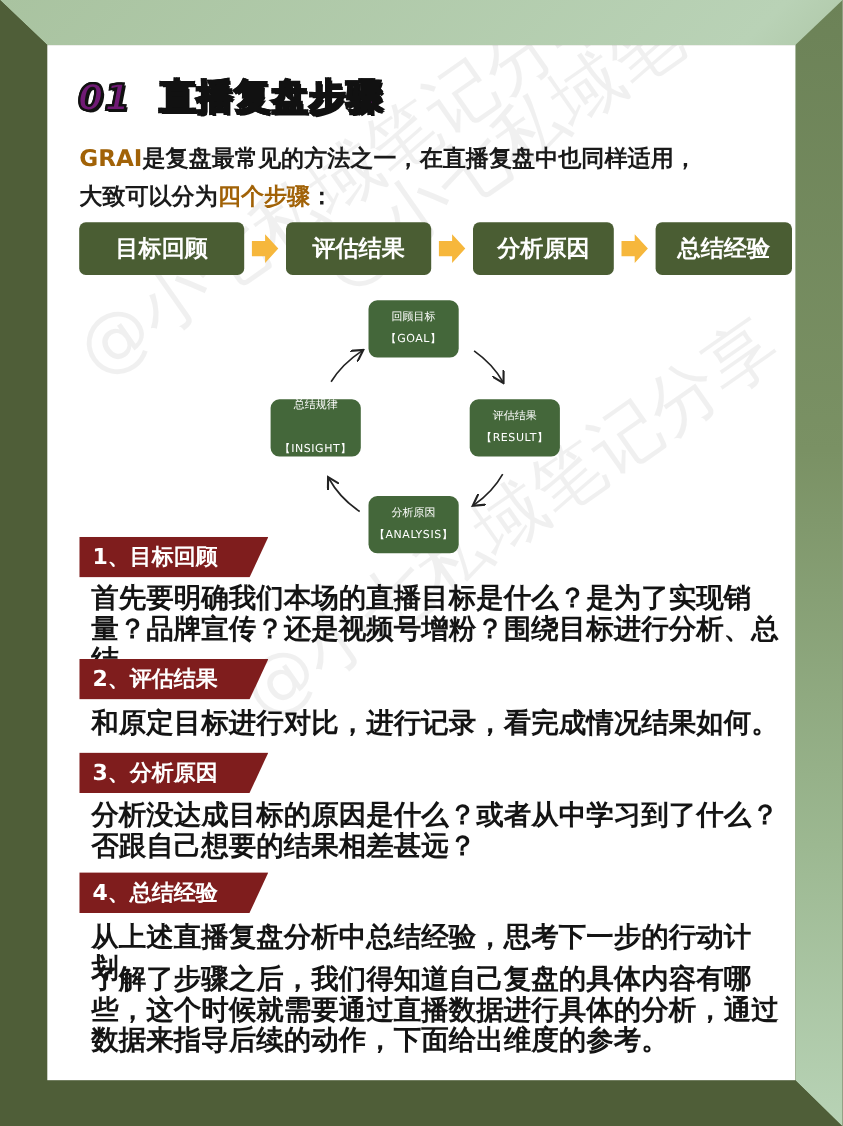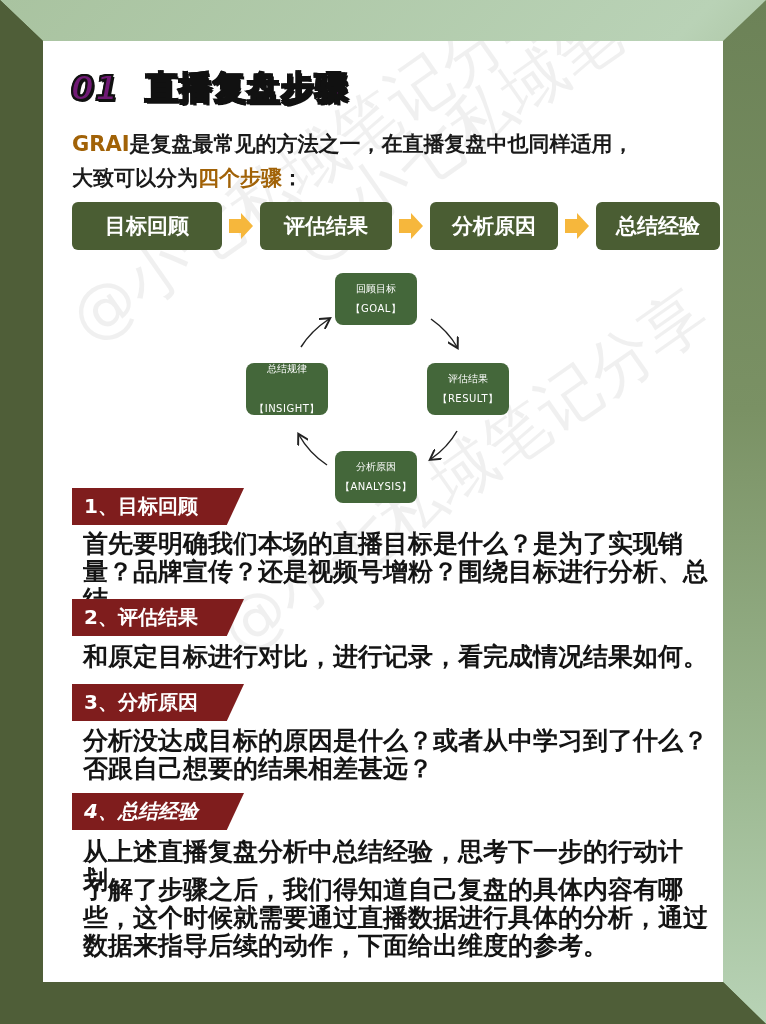--- a/index.html
+++ b/index.html
@@ -156,17 +156,17 @@
 
   <div class="sec-head" style="top:447px;">1、目标回顾</div>
   <div class="sec-body" style="top:489px;">首先要明确我们本场的直播目标是什么？是为了实现销量？品牌宣传？还是视频号增粉？围绕目标进行分析、总结。</div>
 
   <div class="sec-head" style="top:558px;">2、评估结果</div>
   <div class="sec-body" style="top:602px;">和原定目标进行对比，进行记录，看完成情况结果如何。</div>
 
   <div class="sec-head" style="top:643px;">3、分析原因</div>
   <div class="sec-body" style="top:686px;">分析没达成目标的原因是什么？或者从中学习到了什么？否跟自己想要的结果相差甚远？</div>
 
-  <div class="sec-head" style="top:752px;font-style:italic;">4、总结经验</div>
+  <div class="sec-head" style="top:752px;">4、总结经验</div>
   <div class="sec-body" style="top:797px;">从上述直播复盘分析中总结经验，思考下一步的行动计划。</div>
 
   <div class="sec-body" style="top:835px; width:630px;">了解了步骤之后，我们得知道自己复盘的具体内容有哪些，这个时候就需要通过直播数据进行具体的分析，通过数据来指导后续的动作，下面给出维度的参考。</div>
 </div>
 
 </body></html>

